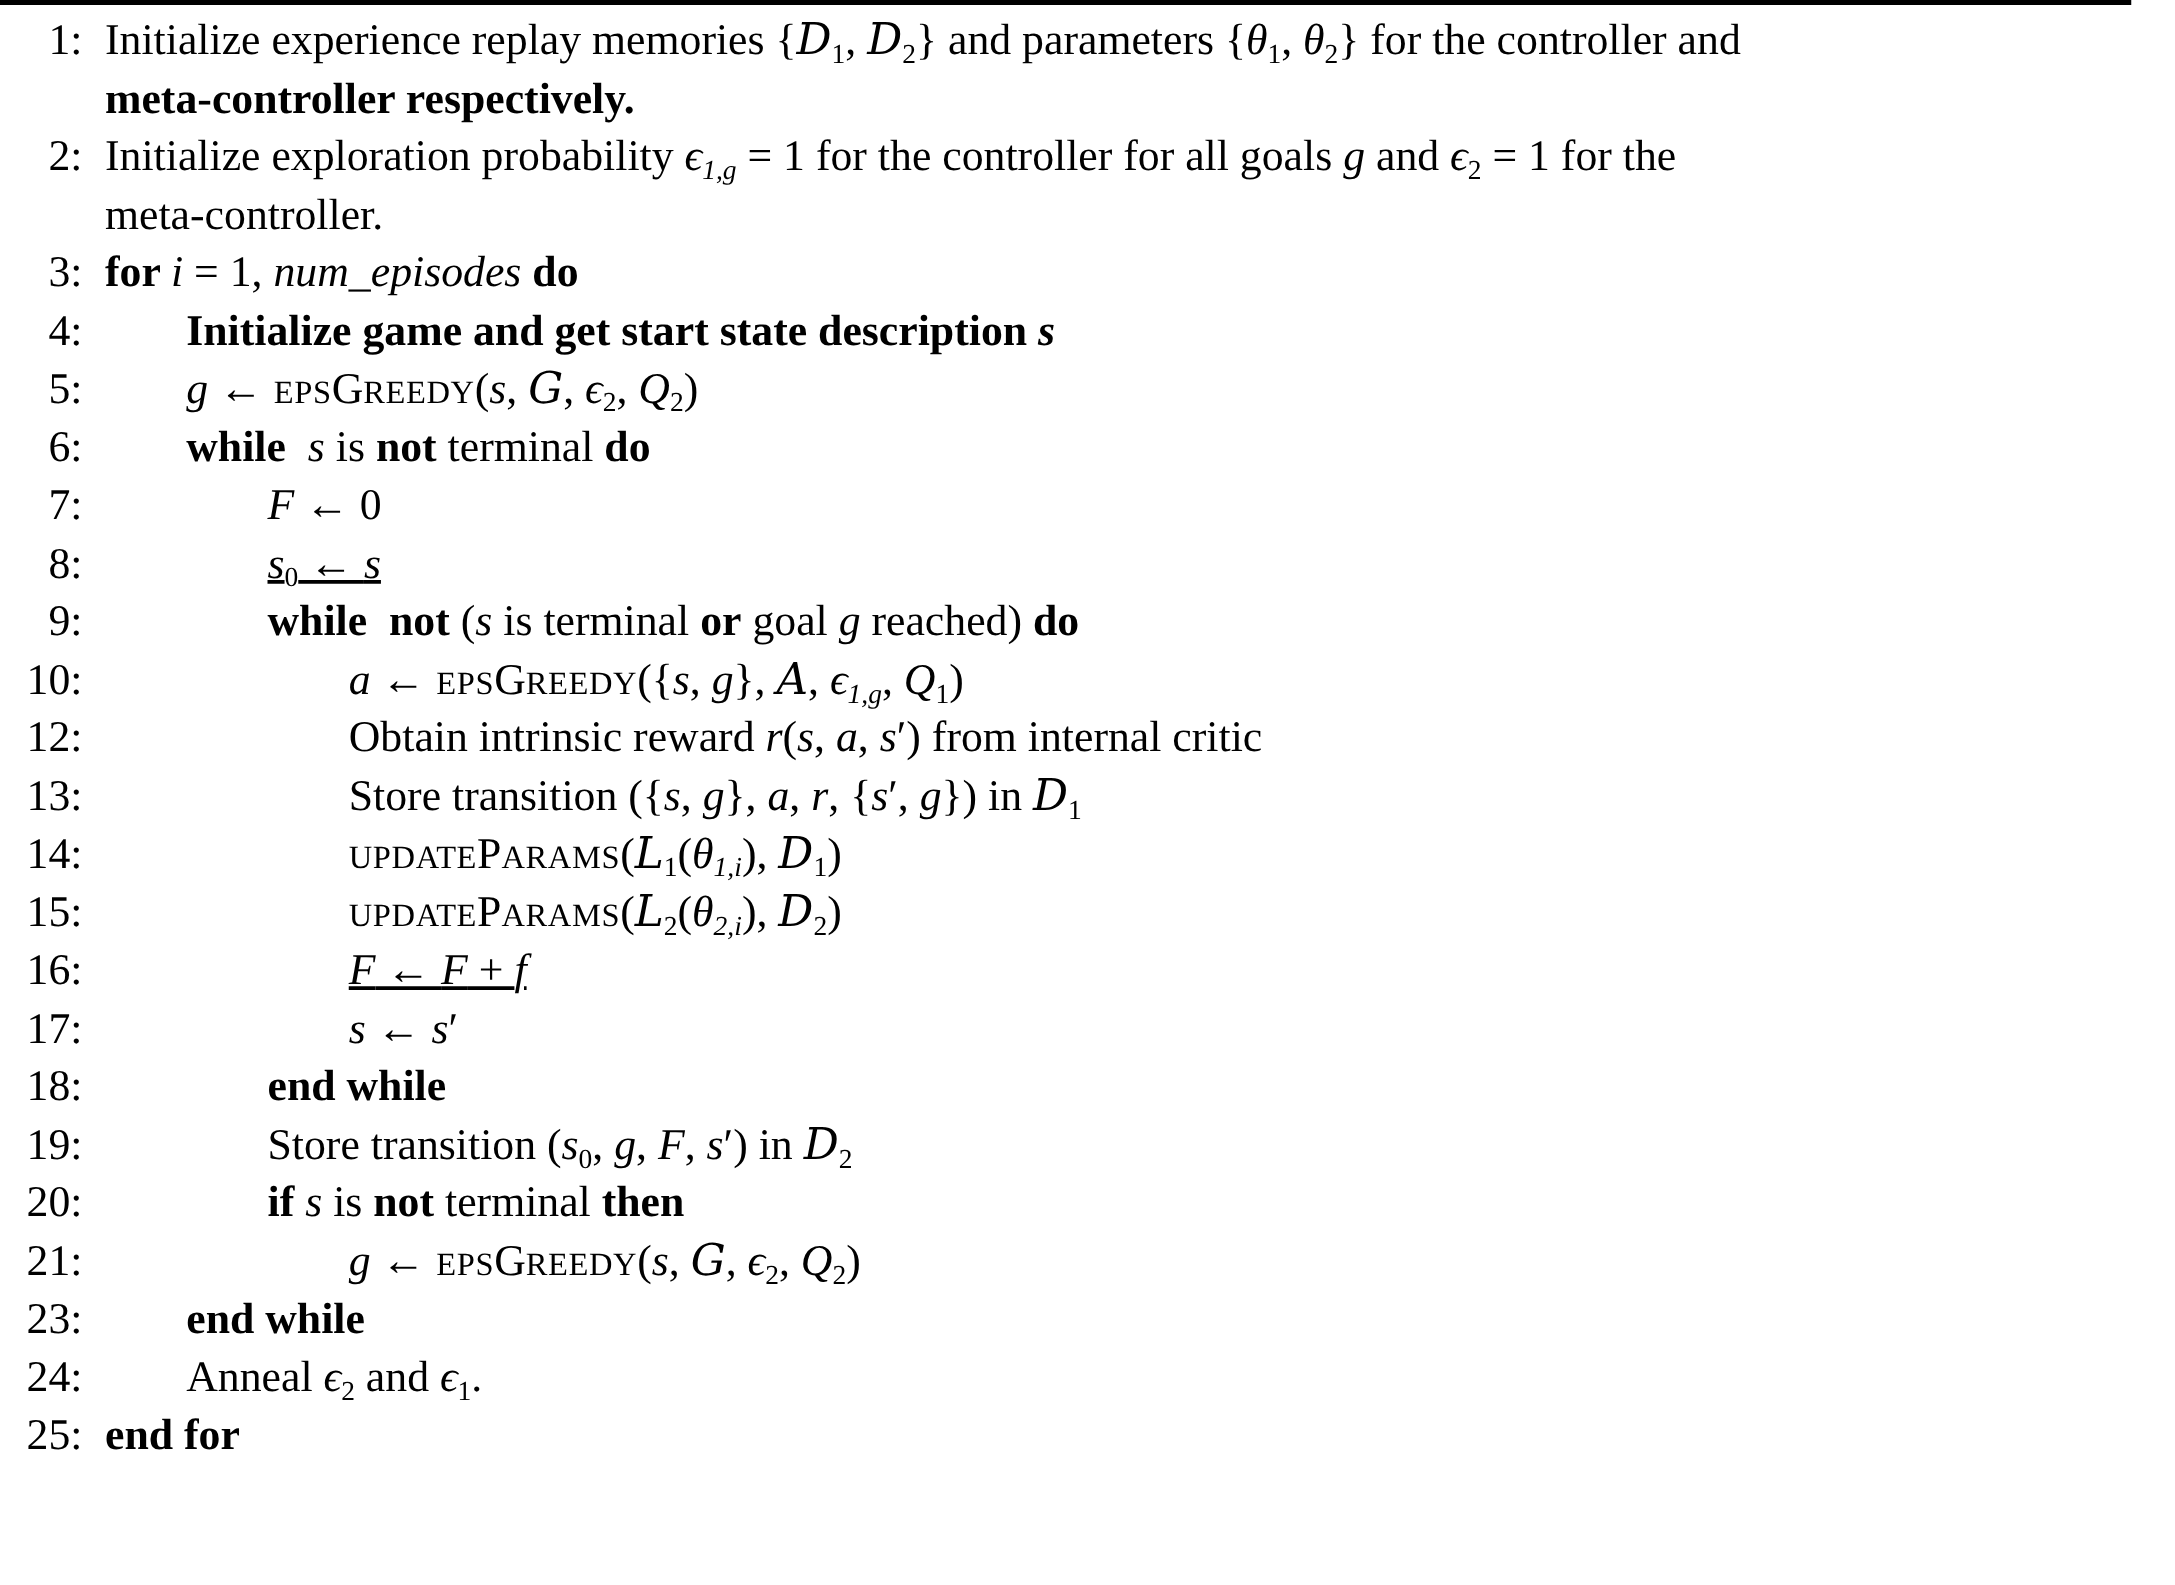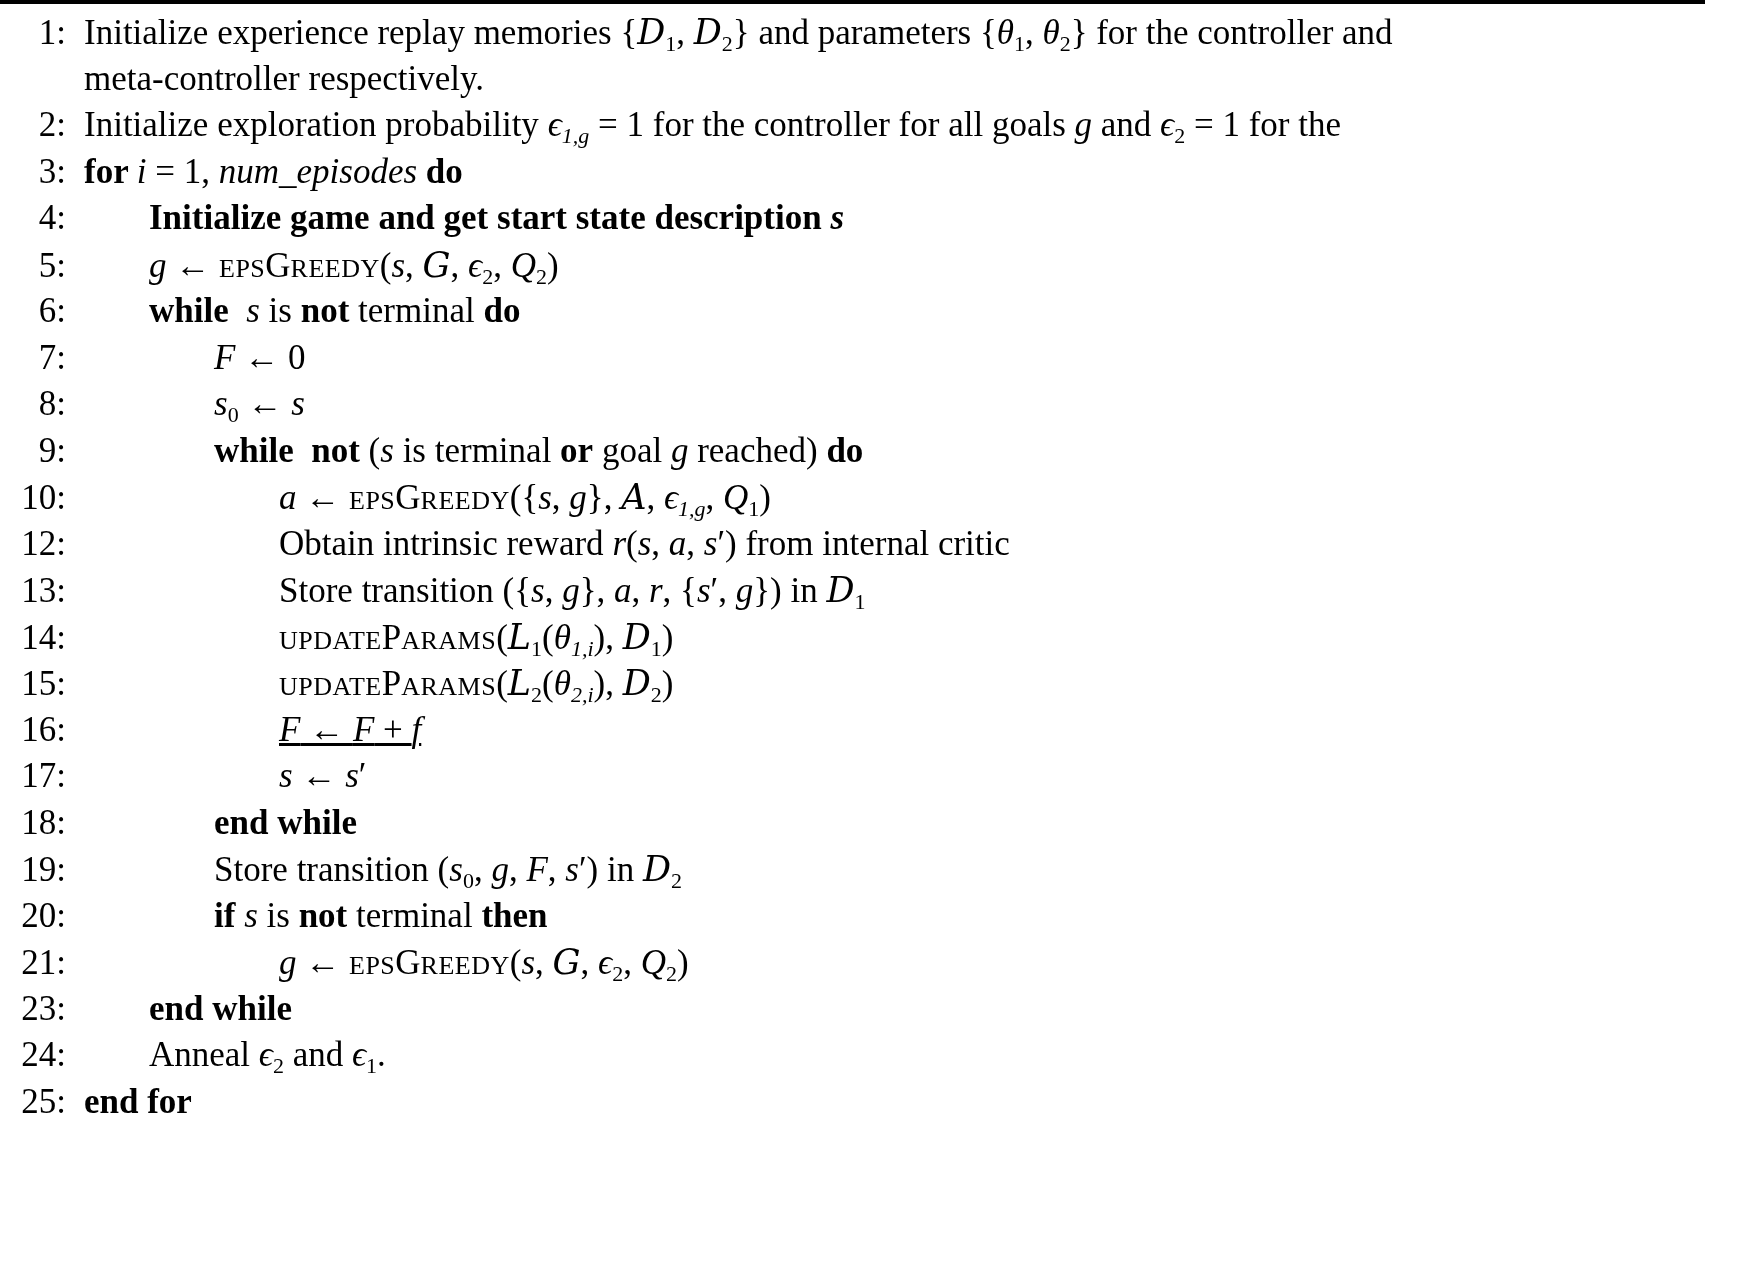--- a/index.html
+++ b/index.html
@@ -46,28 +46,29 @@
   .sg-sub  { font-size: 22px; vertical-align: -7px; }
   .sg-subi { font-size: 22px; vertical-align: -7px; font-style: italic; }
 </style>
 </head>
 <body>
 
 <div class="page">
   <div class="toprule"></div>
   <div class="lines" id="algo-lines">
       <div class="row"><span class="num">1:</span><span class="content" style="padding-left: 18px;"><span class="sg-n">Initialize experience replay memories </span><span class="sg-n">{</span><span class="sg-cal">D</span><span class="sg-sub">1</span><span class="sg-n">, </span><span class="sg-cal">D</span><span class="sg-sub">2</span><span class="sg-n">} and parameters {</span><span class="sg-i">θ</span><span class="sg-sub">1</span><span class="sg-n">, </span><span class="sg-i">θ</span><span class="sg-sub">2</span><span class="sg-n">} for the controller and</span></span></div>
-      <div class="row"><span class="num"></span><span class="content" style="padding-left: 18px;"><span class="sg-n">meta-controller respectively.</span></span></div>
+      <div class="row"><span class="num"></span><span class="content" style="padding-left: 18px; font-weight: bold;"><span class="sg-n">meta-controller respectively.</span></span></div>
       <div class="row"><span class="num">2:</span><span class="content" style="padding-left: 18px;"><span class="sg-n">Initialize exploration probability </span><span class="sg-i">ϵ</span><span class="sg-subi">1,g</span><span class="sg-n"> = 1 for the controller for all goals </span><span class="sg-i">g</span><span class="sg-n"> and </span><span class="sg-i">ϵ</span><span class="sg-sub">2</span><span class="sg-n"> = 1 for the</span></span></div>
+      <div class="row"><span class="num"></span><span class="content" style="padding-left: 18px;"><span class="sg-n">meta-controller.</span></span></div>
       <div class="row"><span class="num">3:</span><span class="content" style="padding-left: 18px; text-align: center;"><span class="sg-b">for </span><span class="sg-i">i</span><span class="sg-n"> = 1, </span><span class="sg-i">num_episodes</span><span class="sg-n"> </span><span class="sg-b">do</span></span></div>
       <div class="row"><span class="num">4:</span><span class="content" style="padding-left: 83px; font-weight: bold;"><span class="sg-n">Initialize game and get start state description </span><span class="sg-i">s</span></span></div>
       <div class="row"><span class="num">5:</span><span class="content" style="padding-left: 83px;"><span class="sg-i">g</span><span class="sg-n"> ← </span><span class="sg-sc">EPS</span><span class="sg-n">G</span><span class="sg-sc">REEDY</span><span class="sg-n">(</span><span class="sg-i">s</span><span class="sg-n">, </span><span class="sg-cal">G</span><span class="sg-n">, </span><span class="sg-i">ϵ</span><span class="sg-sub">2</span><span class="sg-n">, </span><span class="sg-i">Q</span><span class="sg-sub">2</span><span class="sg-n">)</span></span></div>
       <div class="row"><span class="num">6:</span><span class="content" style="padding-left: 83px;"><span class="sg-b">while </span><span class="sg-n"> </span><span class="sg-i">s</span><span class="sg-n"> is </span><span class="sg-b">not</span><span class="sg-n"> terminal </span><span class="sg-b">do</span></span></div>
       <div class="row"><span class="num">7:</span><span class="content" style="padding-left: 148px;"><span class="sg-i">F</span><span class="sg-n"> ← 0</span></span></div>
-      <div class="row"><span class="num">8:</span><span class="content" style="padding-left: 148px;"><span class="sg-i">s</span><span class="sg-sub">0</span><span class="sg-n"> ← </span><span class="sg-i">s</span></span></div>
+      <div class="row"><span class="num">8:</span><span class="content" style="padding-left: 148px; text-decoration: underline;"><span class="sg-i">s</span><span class="sg-sub">0</span><span class="sg-n"> ← </span><span class="sg-i">s</span></span></div>
       <div class="row"><span class="num">9:</span><span class="content" style="padding-left: 148px;"><span class="sg-b">while </span><span class="sg-n"> </span><span class="sg-b">not</span><span class="sg-n"> (</span><span class="sg-i">s</span><span class="sg-n"> is terminal </span><span class="sg-b">or</span><span class="sg-n"> goal </span><span class="sg-i">g</span><span class="sg-n"> reached) </span><span class="sg-b">do</span></span></div>
       <div class="row"><span class="num">10:</span><span class="content" style="padding-left: 213px;"><span class="sg-i">a</span><span class="sg-n"> ← </span><span class="sg-sc">EPS</span><span class="sg-n">G</span><span class="sg-sc">REEDY</span><span class="sg-n">({</span><span class="sg-i">s</span><span class="sg-n">, </span><span class="sg-i">g</span><span class="sg-n">}, </span><span class="sg-cal">A</span><span class="sg-n">, </span><span class="sg-i">ϵ</span><span class="sg-subi">1,g</span><span class="sg-n">, </span><span class="sg-i">Q</span><span class="sg-sub">1</span><span class="sg-n">)</span></span></div>
       <div class="row"><span class="num">12:</span><span class="content" style="padding-left: 213px;"><span class="sg-n">Obtain intrinsic reward </span><span class="sg-i">r</span><span class="sg-n">(</span><span class="sg-i">s</span><span class="sg-n">, </span><span class="sg-i">a</span><span class="sg-n">, </span><span class="sg-i">s</span><span class="sg-n">′) from internal critic</span></span></div>
       <div class="row"><span class="num">13:</span><span class="content" style="padding-left: 213px;"><span class="sg-n">Store transition ({</span><span class="sg-i">s</span><span class="sg-n">, </span><span class="sg-i">g</span><span class="sg-n">}, </span><span class="sg-i">a</span><span class="sg-n">, </span><span class="sg-i">r</span><span class="sg-n">, {</span><span class="sg-i">s</span><span class="sg-n">′, </span><span class="sg-i">g</span><span class="sg-n">}) in </span><span class="sg-cal">D</span><span class="sg-sub">1</span></span></div>
       <div class="row"><span class="num">14:</span><span class="content" style="padding-left: 213px;"><span class="sg-sc">UPDATE</span><span class="sg-n">P</span><span class="sg-sc">ARAMS</span><span class="sg-n">(</span><span class="sg-cal">L</span><span class="sg-sub">1</span><span class="sg-n">(</span><span class="sg-i">θ</span><span class="sg-subi">1,i</span><span class="sg-n">), </span><span class="sg-cal">D</span><span class="sg-sub">1</span><span class="sg-n">)</span></span></div>
       <div class="row"><span class="num">15:</span><span class="content" style="padding-left: 213px;"><span class="sg-sc">UPDATE</span><span class="sg-n">P</span><span class="sg-sc">ARAMS</span><span class="sg-n">(</span><span class="sg-cal">L</span><span class="sg-sub">2</span><span class="sg-n">(</span><span class="sg-i">θ</span><span class="sg-subi">2,i</span><span class="sg-n">), </span><span class="sg-cal">D</span><span class="sg-sub">2</span><span class="sg-n">)</span></span></div>
       <div class="row"><span class="num">16:</span><span class="content" style="padding-left: 213px; text-decoration: underline;"><span class="sg-i">F</span><span class="sg-n"> ← </span><span class="sg-i">F</span><span class="sg-n"> + </span><span class="sg-i">f</span></span></div>
       <div class="row"><span class="num">17:</span><span class="content" style="padding-left: 213px;"><span class="sg-i">s</span><span class="sg-n"> ← </span><span class="sg-i">s</span><span class="sg-n">′</span></span></div>
       <div class="row"><span class="num">18:</span><span class="content" style="padding-left: 148px;"><span class="sg-b">end while</span></span></div>
       <div class="row"><span class="num">19:</span><span class="content" style="padding-left: 148px;"><span class="sg-n">Store transition (</span><span class="sg-i">s</span><span class="sg-sub">0</span><span class="sg-n">, </span><span class="sg-i">g</span><span class="sg-n">, </span><span class="sg-i">F</span><span class="sg-n">, </span><span class="sg-i">s</span><span class="sg-n">′) in </span><span class="sg-cal">D</span><span class="sg-sub">2</span></span></div>

